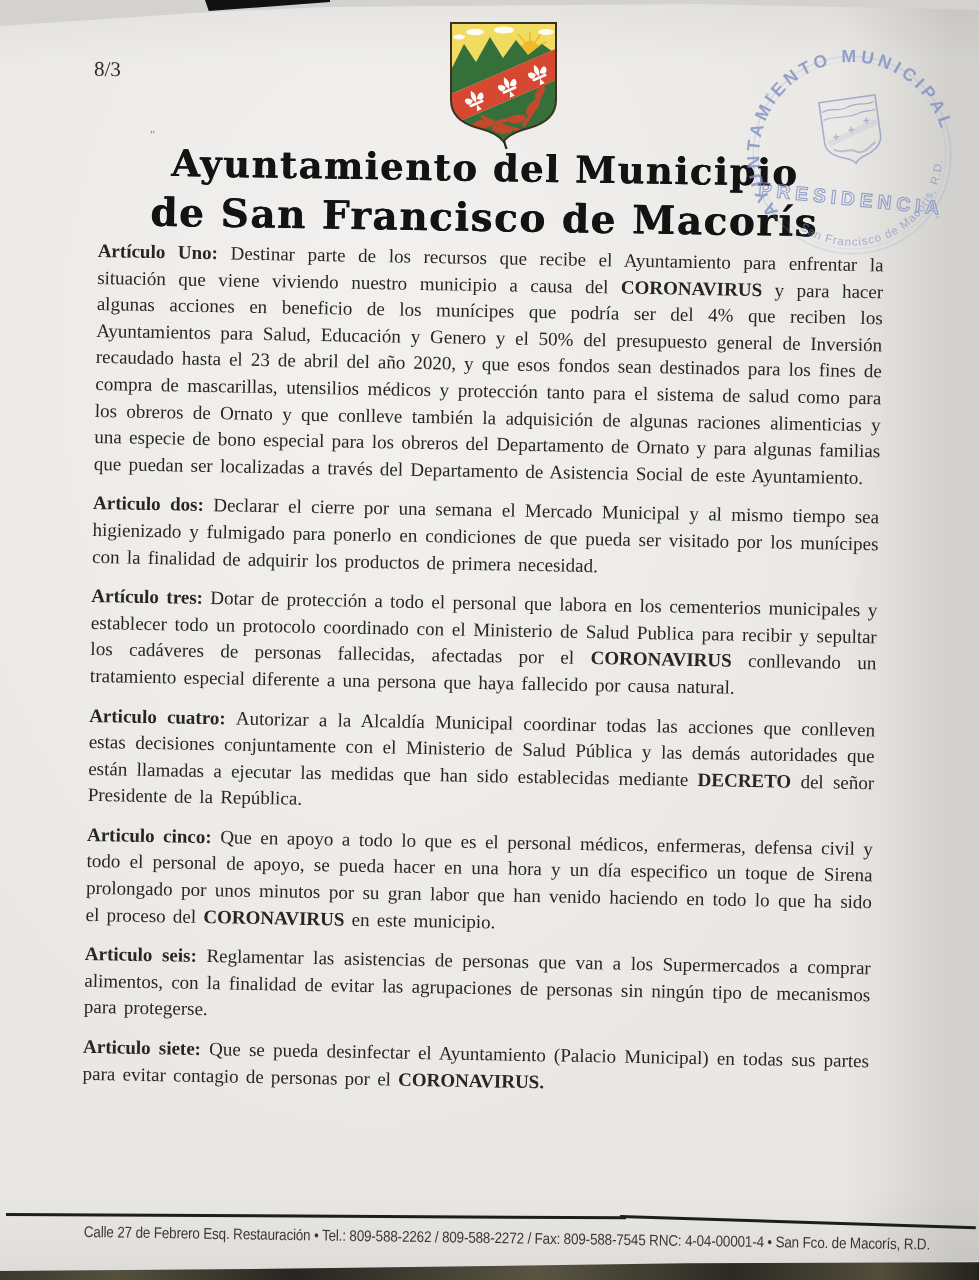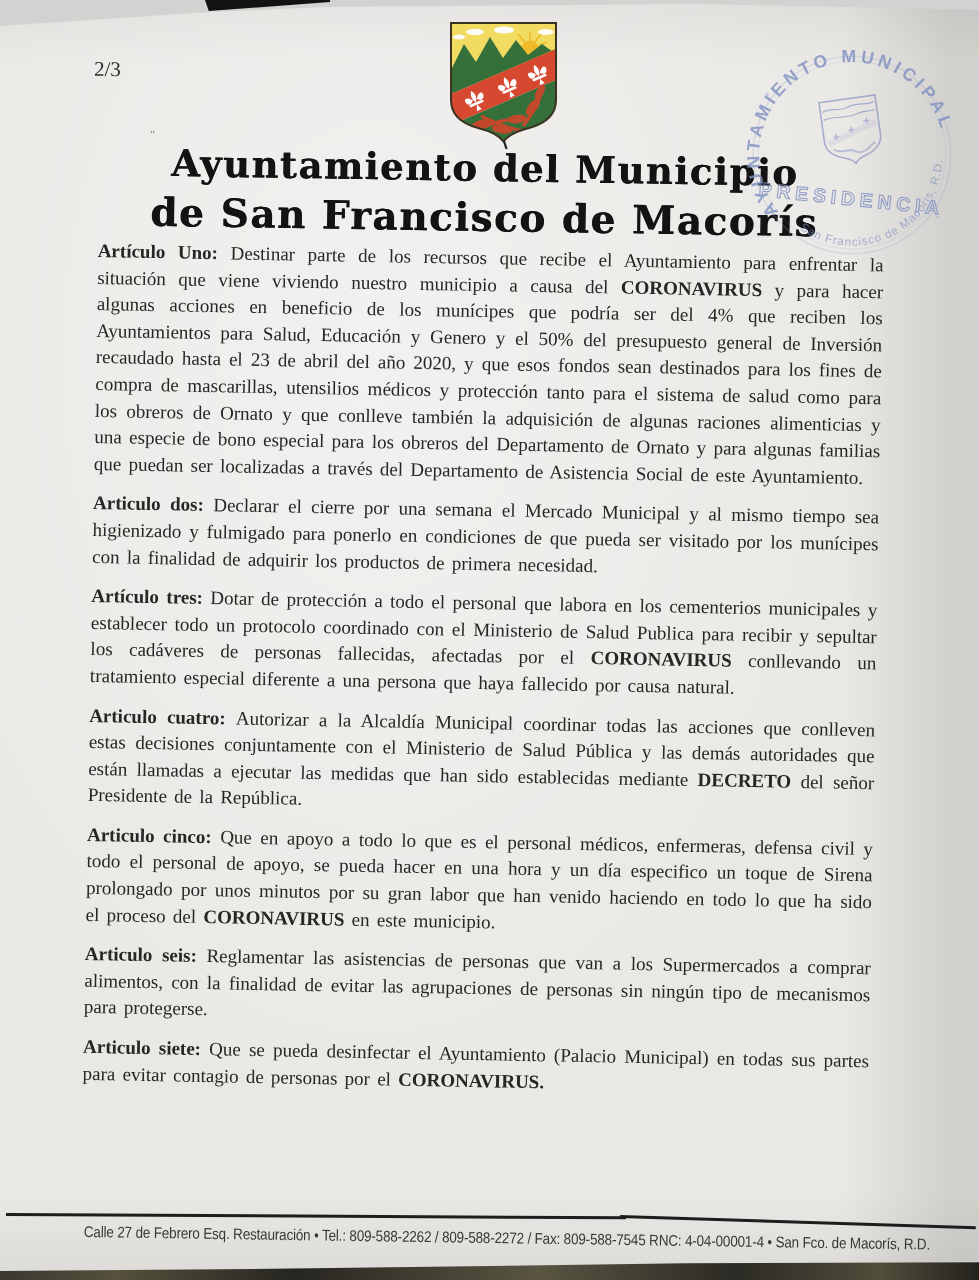--- a/index.html
+++ b/index.html
@@ -51,21 +51,21 @@
 
   .speck{position:absolute;left:150px;top:122px;color:#7a7874;font-size:11px;}
 </style>
 </head>
 <body>
 
 <div class="scene">
   <div class="paper"></div>
   <div class="black-wedge"></div>
 
-  <div class="page-num">2/3</div>
+  <div class="page-num">8/3</div>
   <div class="speck">„</div>
 
   <svg class="coat" width="113" height="130" viewBox="0 0 113 130">
     <defs>
       <clipPath id="shieldClip">
         <path d="M4,3 L109,3 L109,80 C109,96 97,104 82,108 C68,111.5 61,115.5 56.5,121.5 C52,115.5 45,111.5 31,108 C16,104 4,96 4,80 Z"></path>
       </clipPath>
       <g id="fleur" fill="#ffffff">
         <path d="M0,-10 C3,-5.5 3,-1.5 0,2.5 C-3,-1.5 -3,-5.5 0,-10 Z"></path>
         <path d="M-2.2,-0.5 C-7,-7.5 -11.5,-4.5 -9,0.5 C-7.5,3 -4,2.5 -2.2,-0.5 Z"></path>

